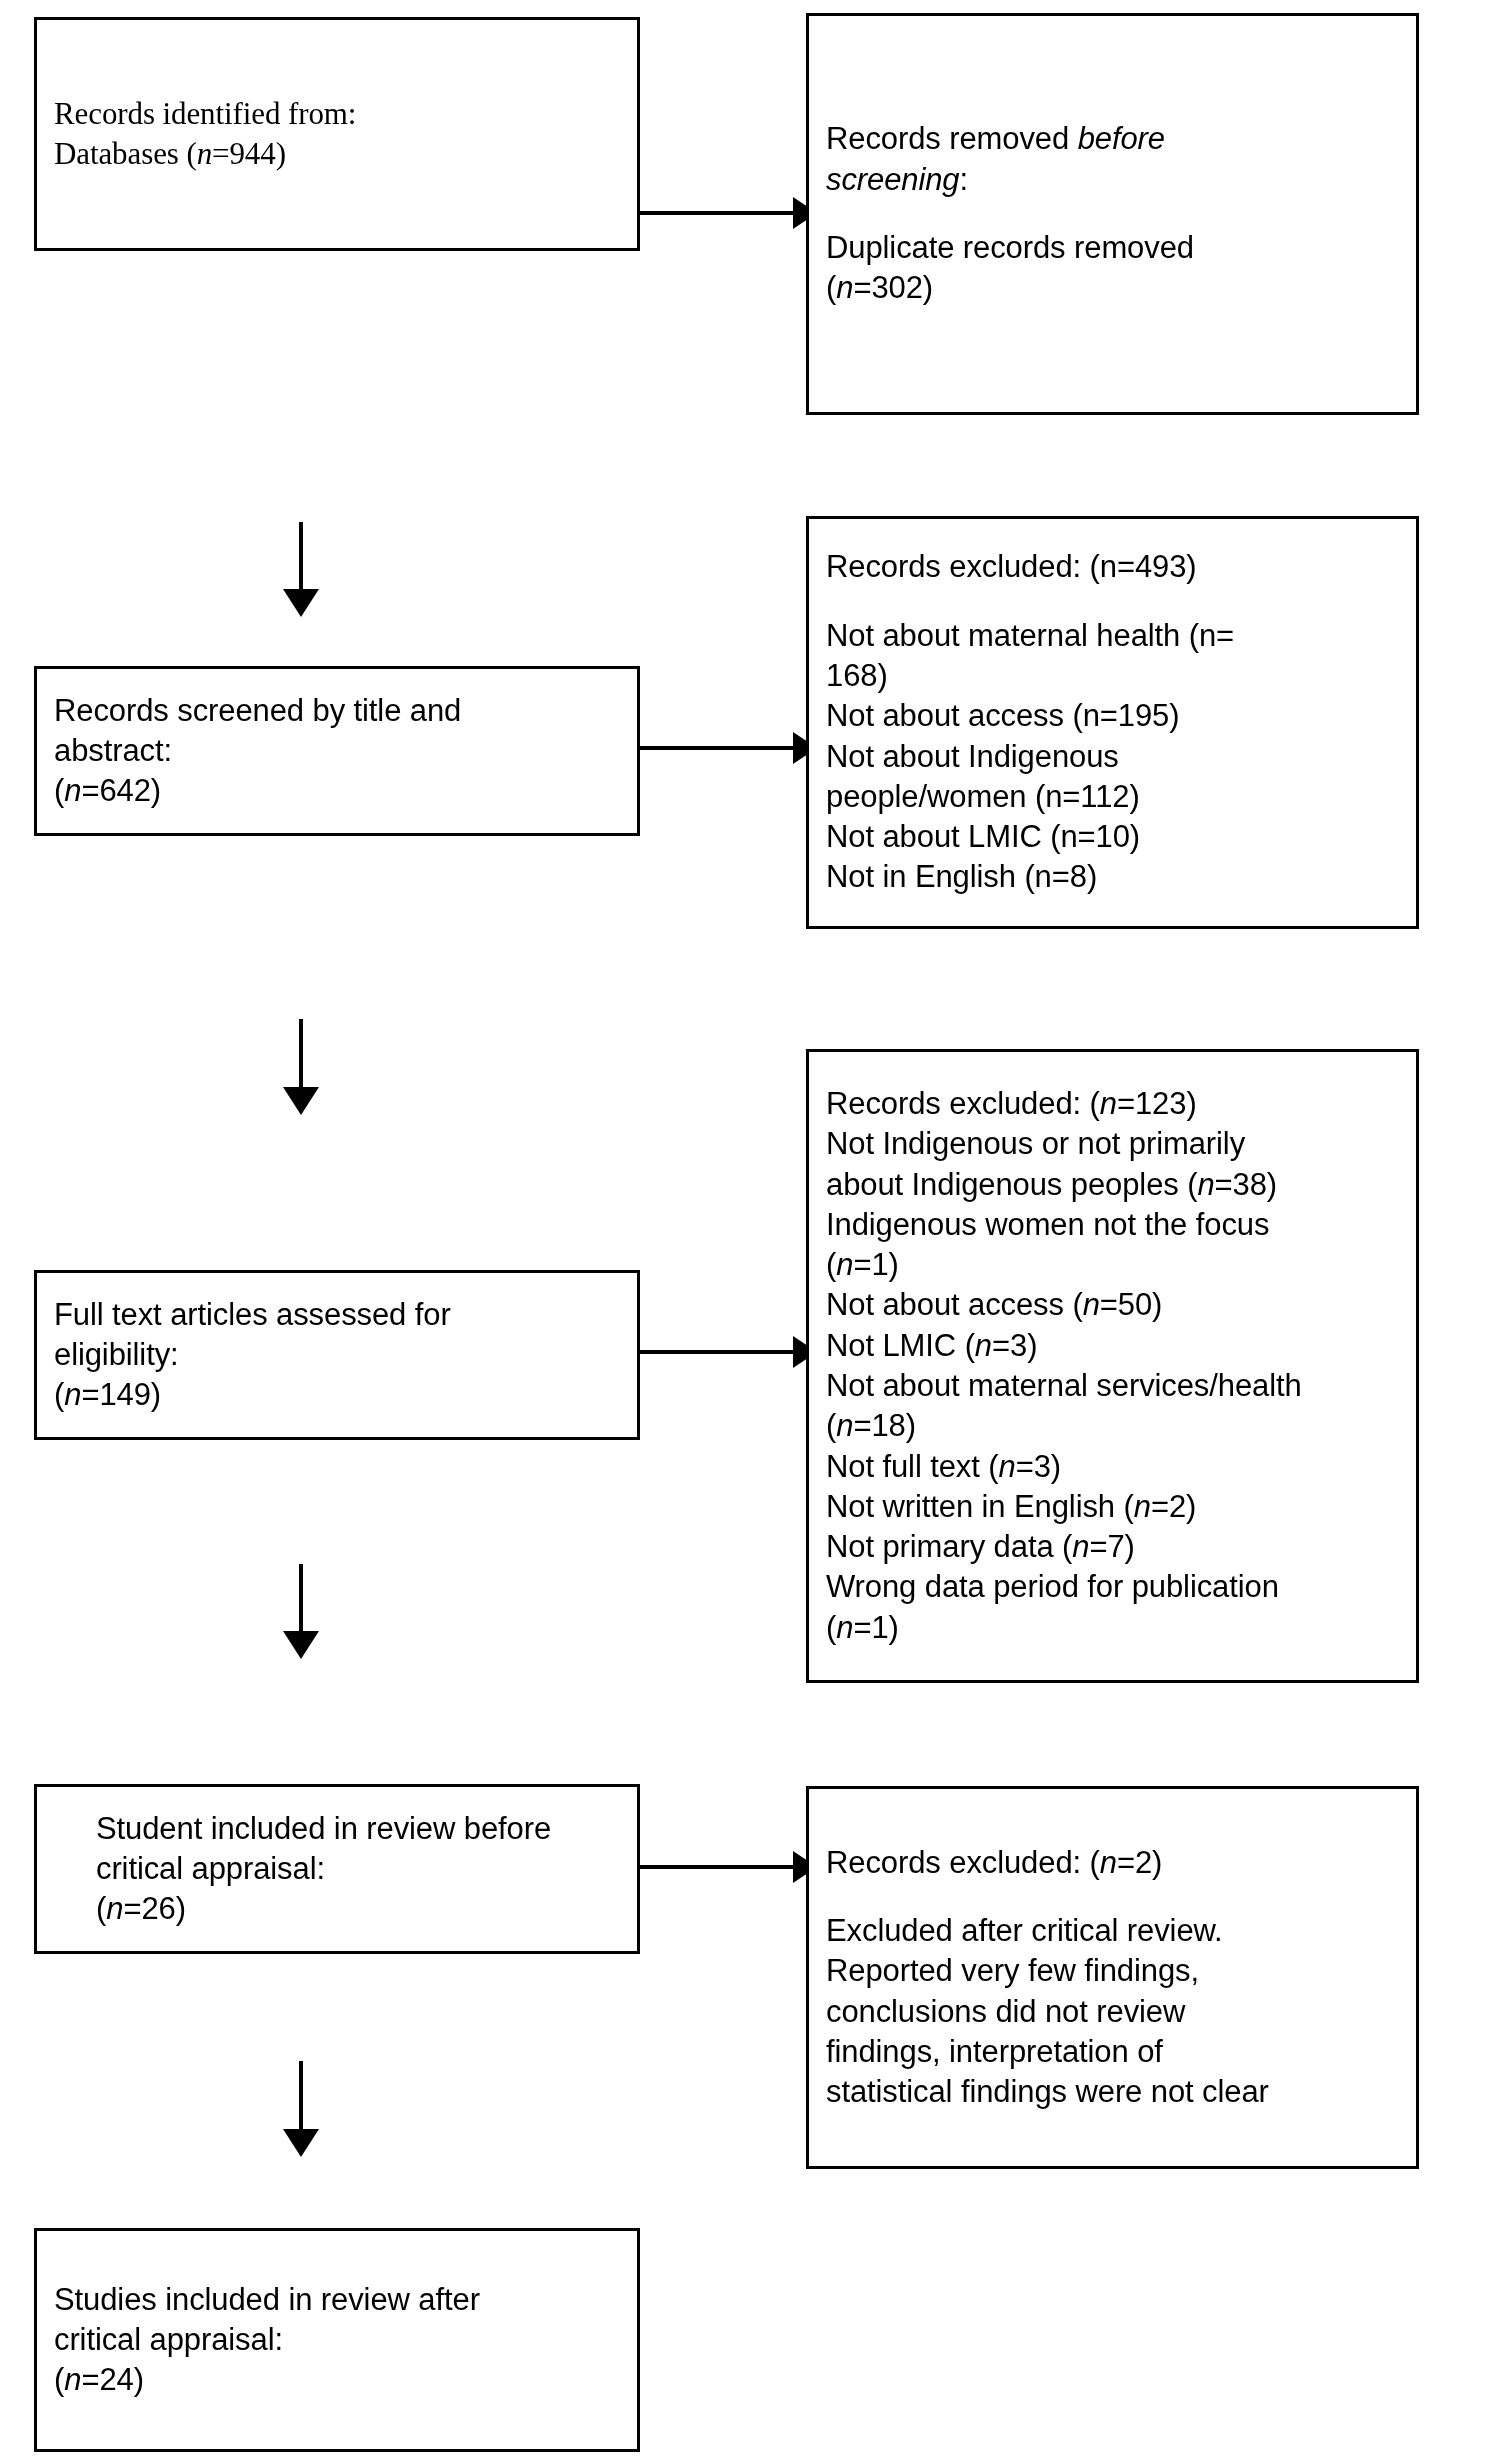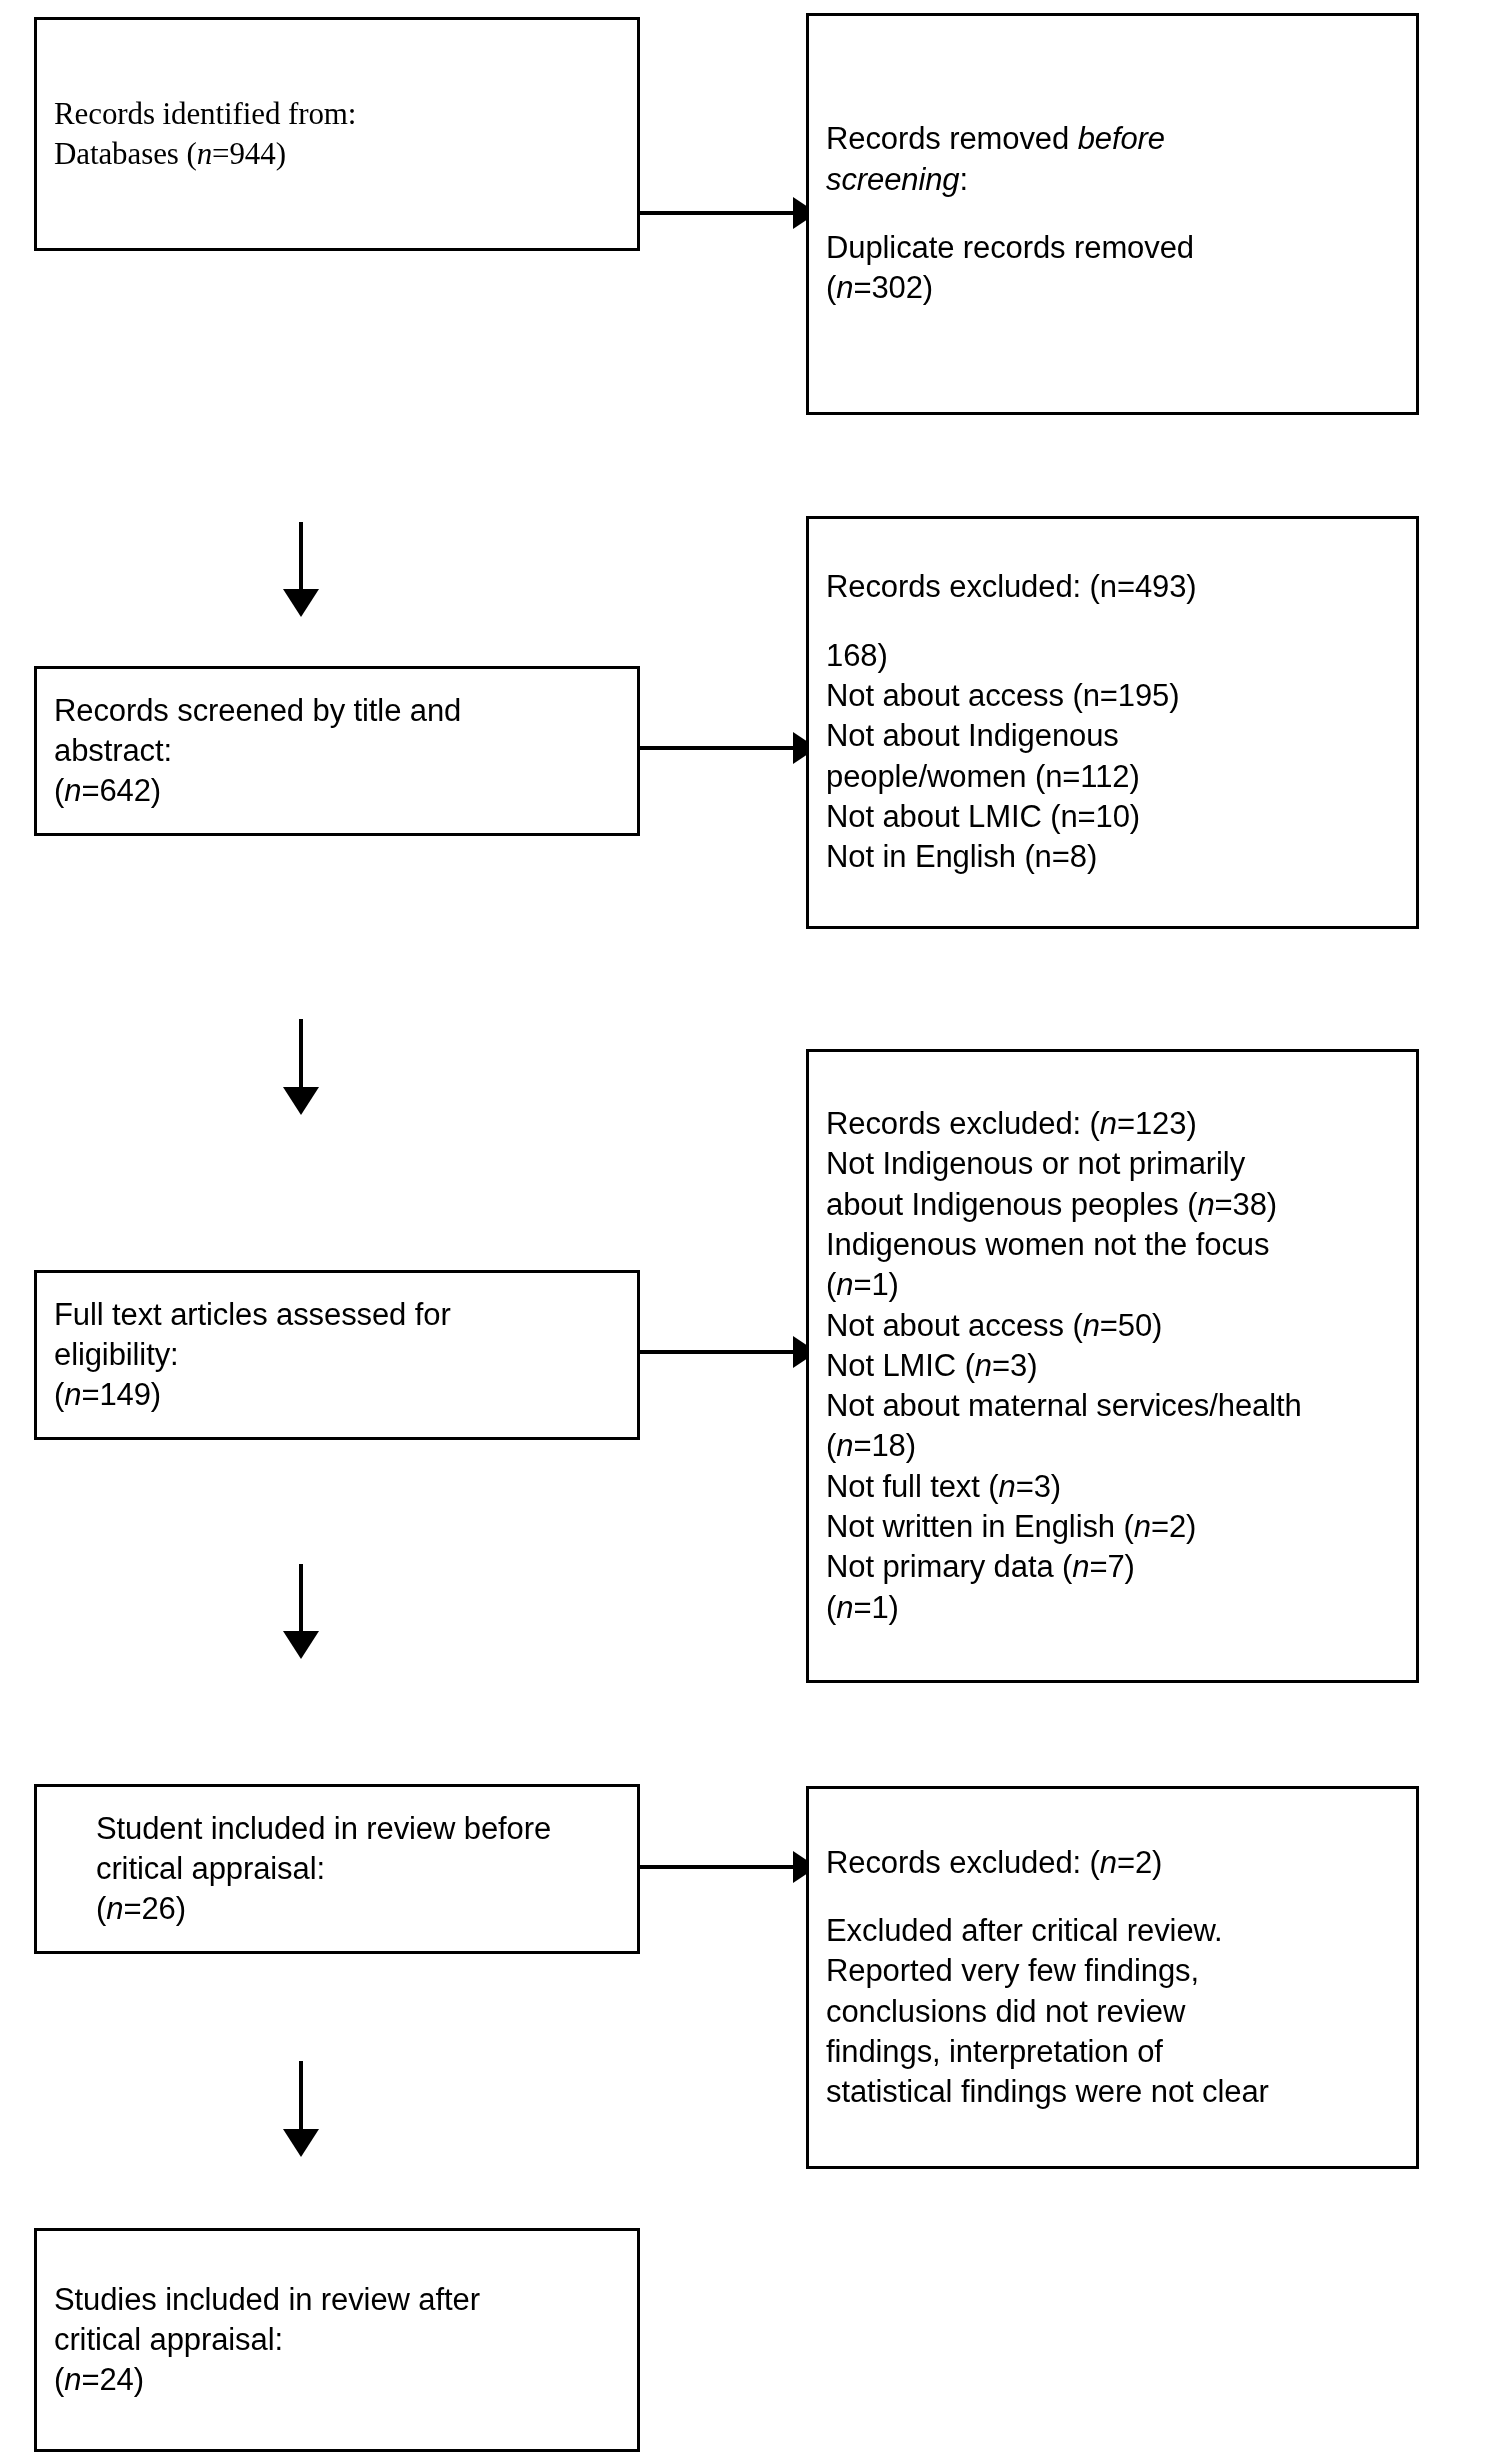--- a/index.html
+++ b/index.html
@@ -107,20 +107,21 @@
       </div>
   </div>
 
   <div class="h-shaft" style="left:640px; top:746px; width:166px;"></div>
   <div class="h-head" style="left:793px; top:732px;"></div>
 
   <div class="box" style="left:806px; top:516px; width:613px; height:413px;">
     <div class="inner">
         <p class="line">Records excluded: (n=493)</p>
         <div class="gap"></div>
+        <p class="line">Not about maternal health (n=</p>
         <p class="line">168)</p>
         <p class="line">Not about access (n=195)</p>
         <p class="line">Not about Indigenous</p>
         <p class="line">people/women (n=112)</p>
         <p class="line">Not about LMIC (n=10)</p>
         <p class="line">Not in English (n=8)</p>
       </div>
   </div>
 
   <div class="v-shaft" style="left:299px; top:1019px; height:71px;"></div>
@@ -144,20 +145,21 @@
         <p class="line">about Indigenous peoples (<i class="nvar">n</i>=38)</p>
         <p class="line">Indigenous women not the focus</p>
         <p class="line">(<i class="nvar">n</i>=1)</p>
         <p class="line">Not about access (<i class="nvar">n</i>=50)</p>
         <p class="line">Not LMIC (<i class="nvar">n</i>=3)</p>
         <p class="line">Not about maternal services/health</p>
         <p class="line">(<i class="nvar">n</i>=18)</p>
         <p class="line">Not full text (<i class="nvar">n</i>=3)</p>
         <p class="line">Not written in English (<i class="nvar">n</i>=2)</p>
         <p class="line">Not primary data (<i class="nvar">n</i>=7)</p>
+        <p class="line">Wrong data period for publication</p>
         <p class="line">(<i class="nvar">n</i>=1)</p>
       </div>
   </div>
 
   <div class="v-shaft" style="left:299px; top:1564px; height:71px;"></div>
   <div class="v-head" style="left:283px; top:1631px;"></div>
 
   <div class="box" style="left:34px; top:1784px; width:606px; height:170px;padding-left:42px;">
     <div class="inner">
         <p class="line">Student included in review before</p>

